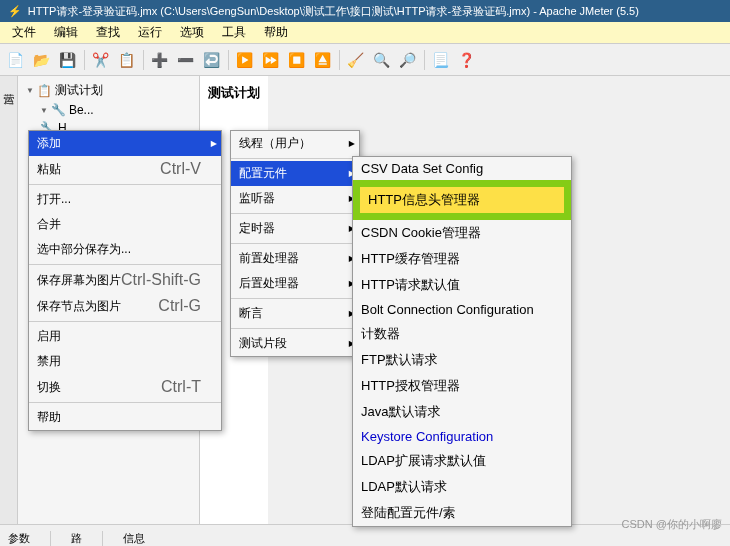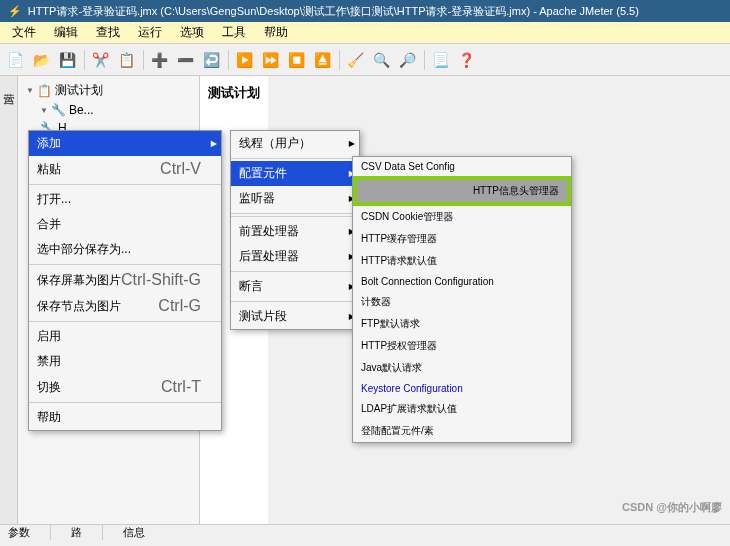--- a/index.html
+++ b/index.html
@@ -106,21 +106,21 @@
     
     .status-bar {
       position: absolute;
       bottom: 0;
       left: 0;
       right: 0;
       height: 22px;
       background: #f0f0f0;
       border-top: 1px solid #ccc;
       display: flex;
-      align-items: flex-start;
+      align-items: flex-end;
       padding: 0 8px;
       font-size: 11px;
       gap: 20px;
     }
     .status-section {
       border-right: 1px solid #ccc;
       padding-right: 20px;
     }
 
     
@@ -166,40 +166,38 @@
     
     .config-menu {
       background: #f5f5f5;
       border: 1px solid #999;
       box-shadow: 2px 2px 6px rgba(0,0,0,0.3);
       min-width: 180px;
     }
     .config-menu-item {
       padding: 4px 8px;
       cursor: pointer;
-      font-size: 10px;
+      font-size: 13px;
       white-space: nowrap;
     }
     .config-menu-item.highlighted {
       color: #0000cc;
     }
     .config-menu-item.red-highlight {
-      background: #a3a3a3;
-      border: 4px solid #84cc16;
+      background: #fde047;
+      border: 7px solid #84cc16;
       color: #000;
-      text-align: right;
     }
 
     .watermark {
       position: absolute;
-      bottom: 31px;
+      bottom: 14px;
       right: 8px;
       font-size: 11px;
       color: #999;
-      font-weight: bold;
     }
   </style>
 </head>
 <body>
 
 <div class="title-bar">
   <span>⚡</span>
   <span>HTTP请求-登录验证码.jmx (C:\Users\GengSun\Desktop\测试工作\接口测试\HTTP请求-登录验证码.jmx) - Apache JMeter (5.5)</span>
 </div>
 
@@ -374,20 +372,23 @@
           <span>线程（用户）</span>
         </div>
         <div class="context-menu-sep"></div>
         <div class="context-menu-item active has-submenu">
           <span>配置元件</span>
         </div>
         <div class="context-menu-item has-submenu">
           <span>监听器</span>
         </div>
         <div class="context-menu-sep"></div>
+        <div class="context-menu-item has-submenu">
+          <span>定时器</span>
+        </div>
         <div class="context-menu-sep"></div>
         <div class="context-menu-item has-submenu">
           <span>前置处理器</span>
         </div>
         <div class="context-menu-item has-submenu">
           <span>后置处理器</span>
         </div>
         <div class="context-menu-sep"></div>
         <div class="context-menu-item has-submenu">
           <span>断言</span>
@@ -404,20 +405,21 @@
         <div class="config-menu-item">CSDN Cookie管理器</div>
         <div class="config-menu-item">HTTP缓存管理器</div>
         <div class="config-menu-item">HTTP请求默认值</div>
         <div class="config-menu-item">Bolt Connection Configuration</div>
         <div class="config-menu-item">计数器</div>
         <div class="config-menu-item">FTP默认请求</div>
         <div class="config-menu-item">HTTP授权管理器</div>
         <div class="config-menu-item">Java默认请求</div>
         <div class="config-menu-item highlighted">Keystore Configuration</div>
         <div class="config-menu-item">LDAP扩展请求默认值</div>
+        <div class="config-menu-item">LDAP默认请求</div>
         <div class="config-menu-item">登陆配置元件/素</div>
 
       </div>
     </div>
   </div>
 
 </div>
 
 <div class="status-bar">
   <span class="status-section">参数</span>

